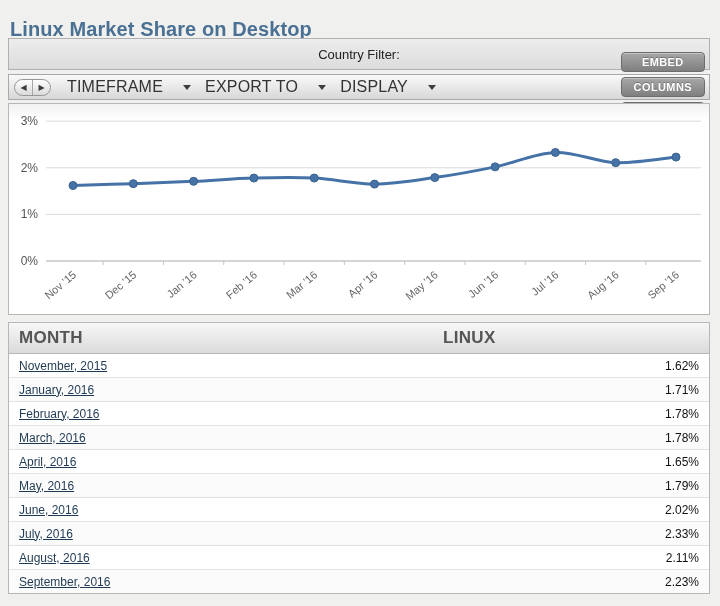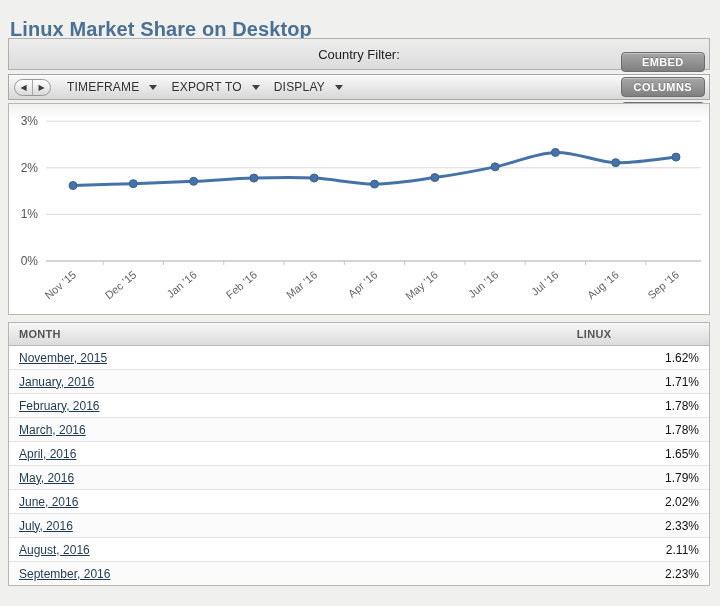--- a/index.html
+++ b/index.html
@@ -52,22 +52,22 @@
     border:1px solid #979797; border-radius:9px; overflow:hidden;
     background:linear-gradient(#fff,#dadada);
   }
   .nav-pill .nav-btn {
     width:17px; border:none; background:transparent; cursor:pointer;
     font-size:8px; line-height:13px; color:#3c3c3c; padding:0;
   }
   .nav-pill .sep { width:1px; background:#a5a5a5; }
   .menus { display:flex; margin-left:12px; }
   .menu-item {
-    display:flex; align-items:center; gap:10px; padding:0 10px 0 4px;
-    font-size:12px; color:#333; cursor:pointer; letter-spacing:0.2px;justify-content:center;
+    display:flex; align-items:center; gap:20px; padding:0 10px 0 4px;
+    font-size:16px; color:#333; cursor:pointer; letter-spacing:0.2px;justify-content:center;
   }
   .caret { width:0; height:0; border-left:4px solid transparent; border-right:4px solid transparent; border-top:5px solid #3e3e3e; }
   .tb-buttons { margin-left:auto; display:flex; gap:5px; margin-right:4px;flex-direction:column; }
   .tb-btn {
     background:linear-gradient(#a7a7a7,#7f7f7f); color:#fff;
     font-weight:bold; font-size:11px; letter-spacing:0.4px;
     border:1px solid #6d6d6d; border-radius:4px; padding:3px 12px;
     cursor:pointer; text-shadow:0 -1px 0 rgba(0,0,0,.25);
     box-shadow:inset 0 1px 0 rgba(255,255,255,.35);
     font-family:"Liberation Sans", sans-serif;
@@ -82,25 +82,25 @@
   .chart-box svg { display:block; }
 
   
   .table-box {
     position:absolute; left:8px; top:322px; width:700px;
     border:1px solid #b7b7b7; background:#fff;
   }
   table.data { width:100%; border-collapse:collapse; }
   table.data th {
     background:linear-gradient(#f7f7f7,#dbdbdb);
-    color:#555; font-size:11px; font-weight:bold; text-align:left;
+    color:#555; font-size:17px; font-weight:bold; text-align:left;
     padding:5px 10px 5px 10px; border-bottom:1px solid #b7b7b7;
     letter-spacing:0.3px;
   }
-  table.data th.right { text-align:center; }
+  table.data th.right { text-align:left; }
   table.data td {
     font-size:12px; color:#111; padding:4px 10px;
     border-bottom:1px solid #e3e3e3; height:15px;
   }
   table.data tr:nth-child(even) td { background:#fbfbfb; }
   table.data tr:last-child td { border-bottom:none; }
   table.data td.right { text-align:right; }
   a.month-link { color:#1f3a52; text-decoration:underline; cursor:pointer; }
 </style>
 </head>

